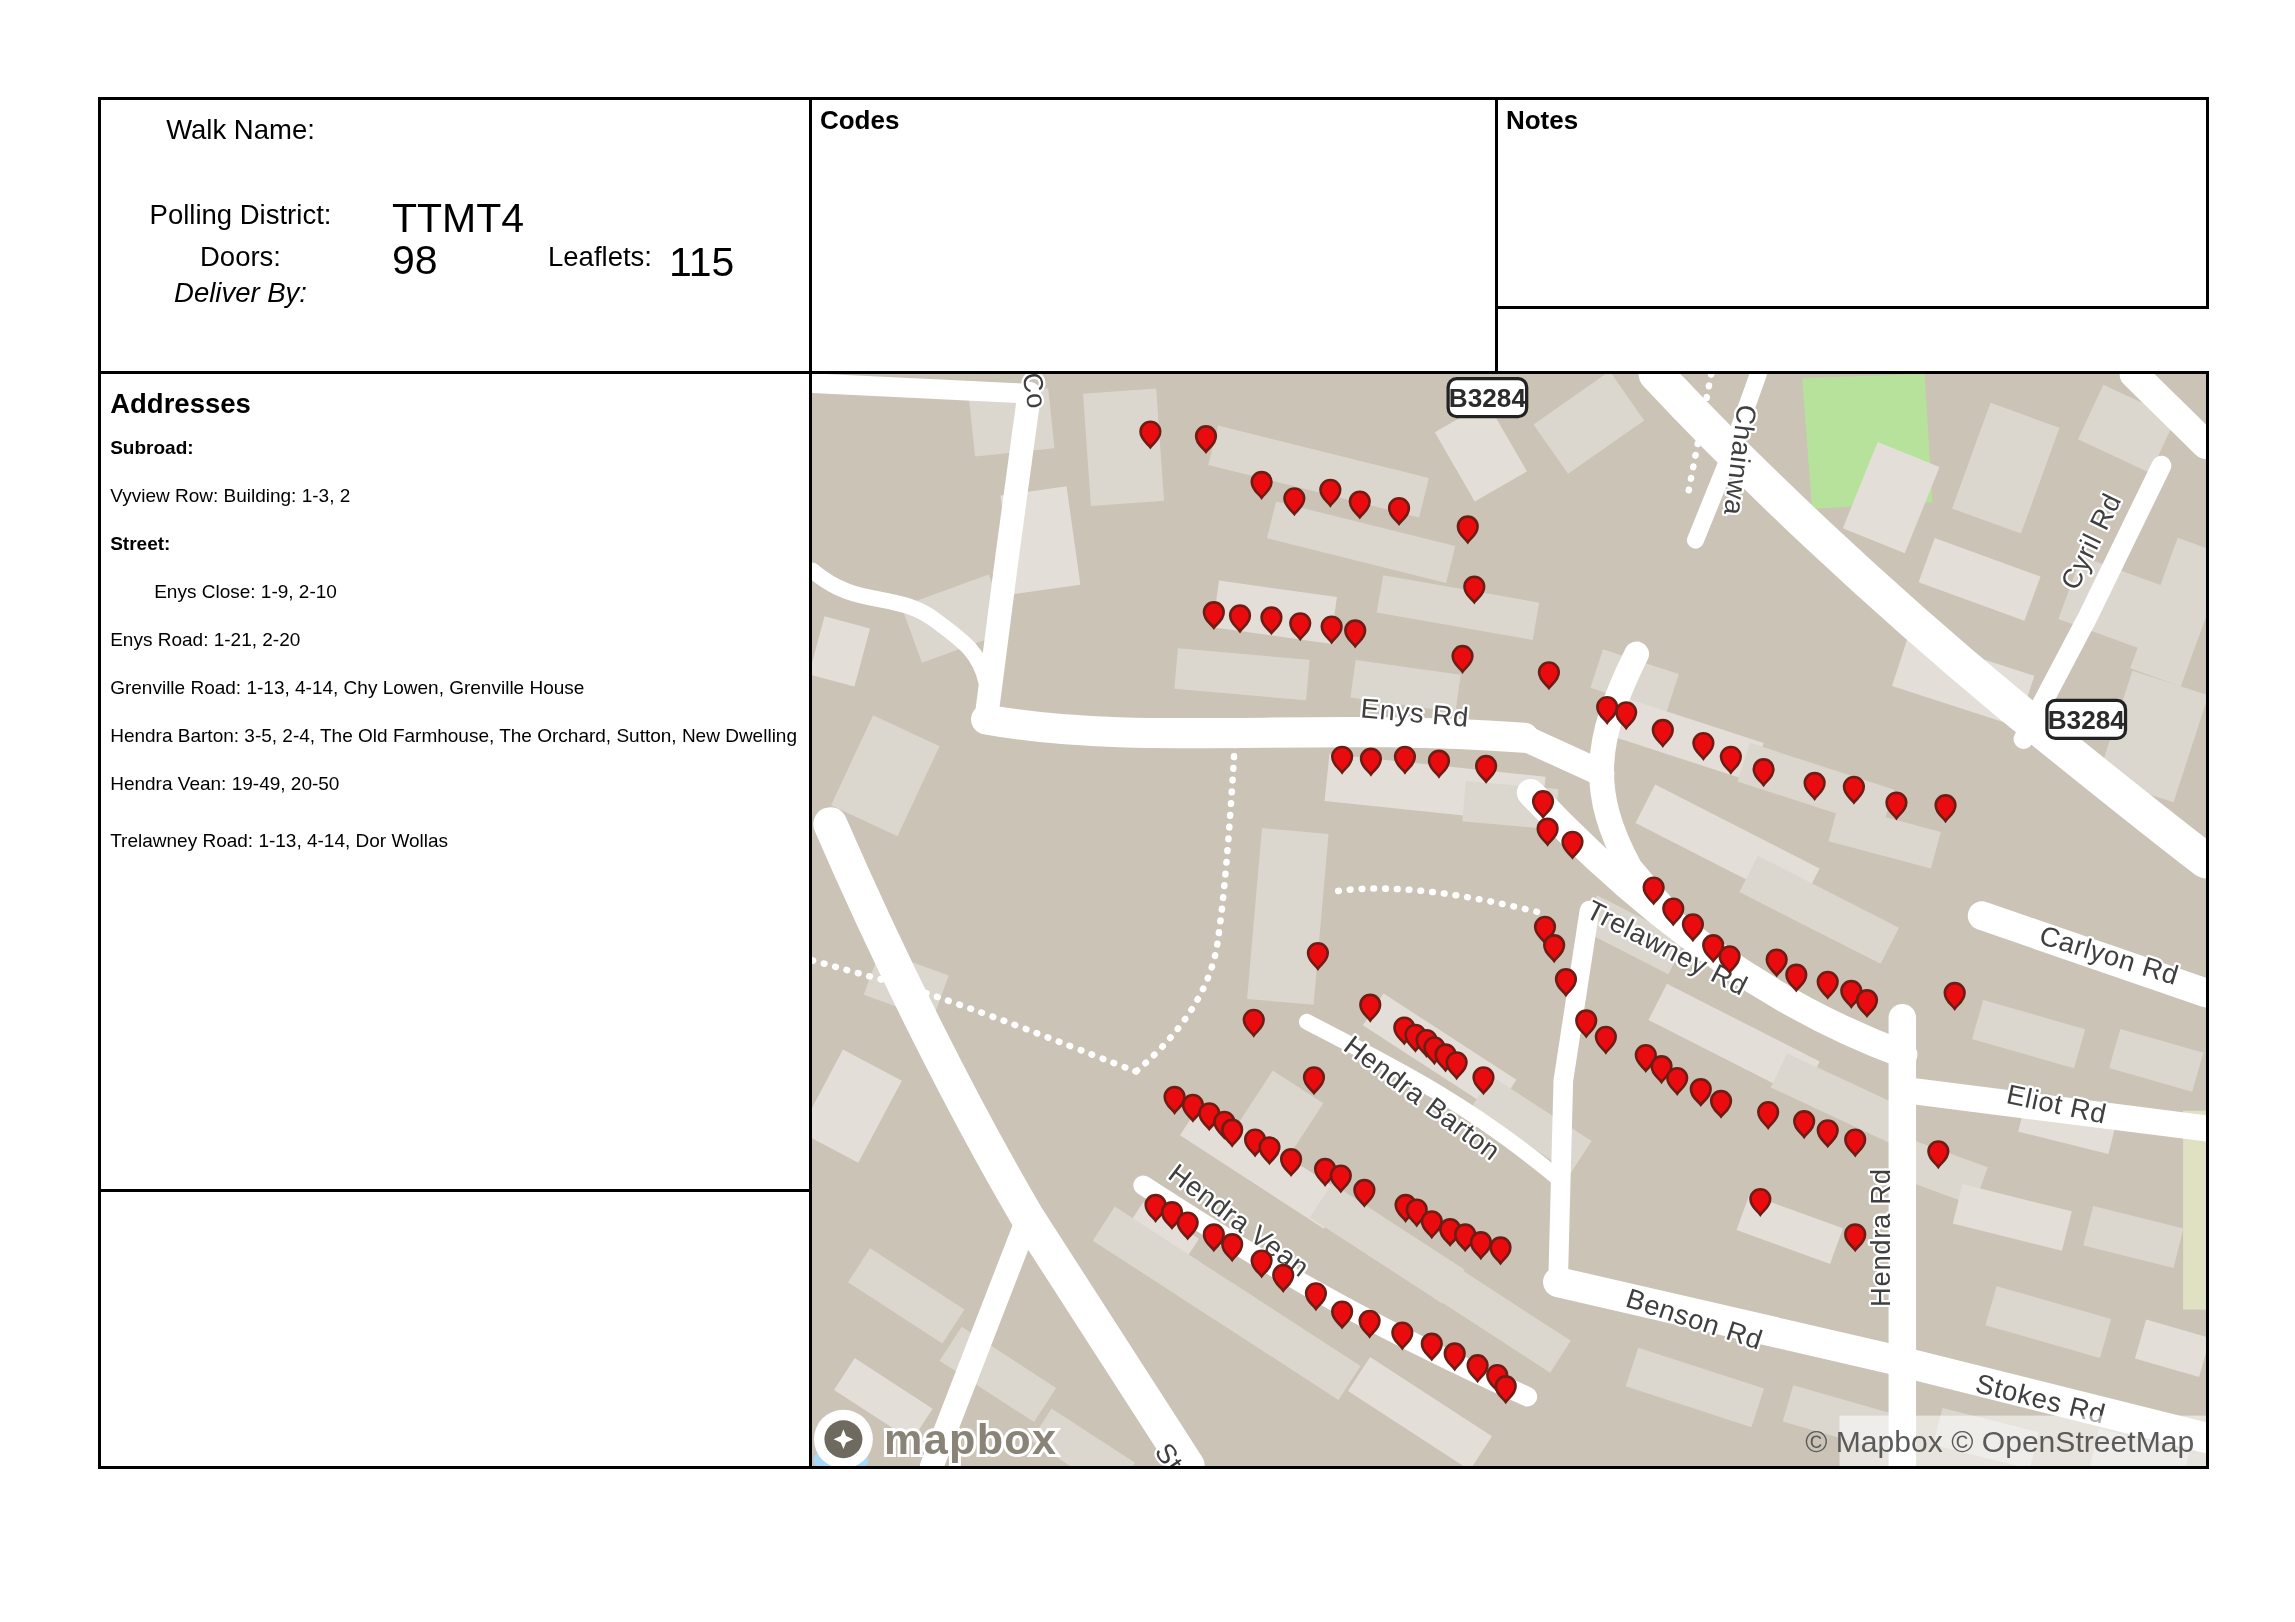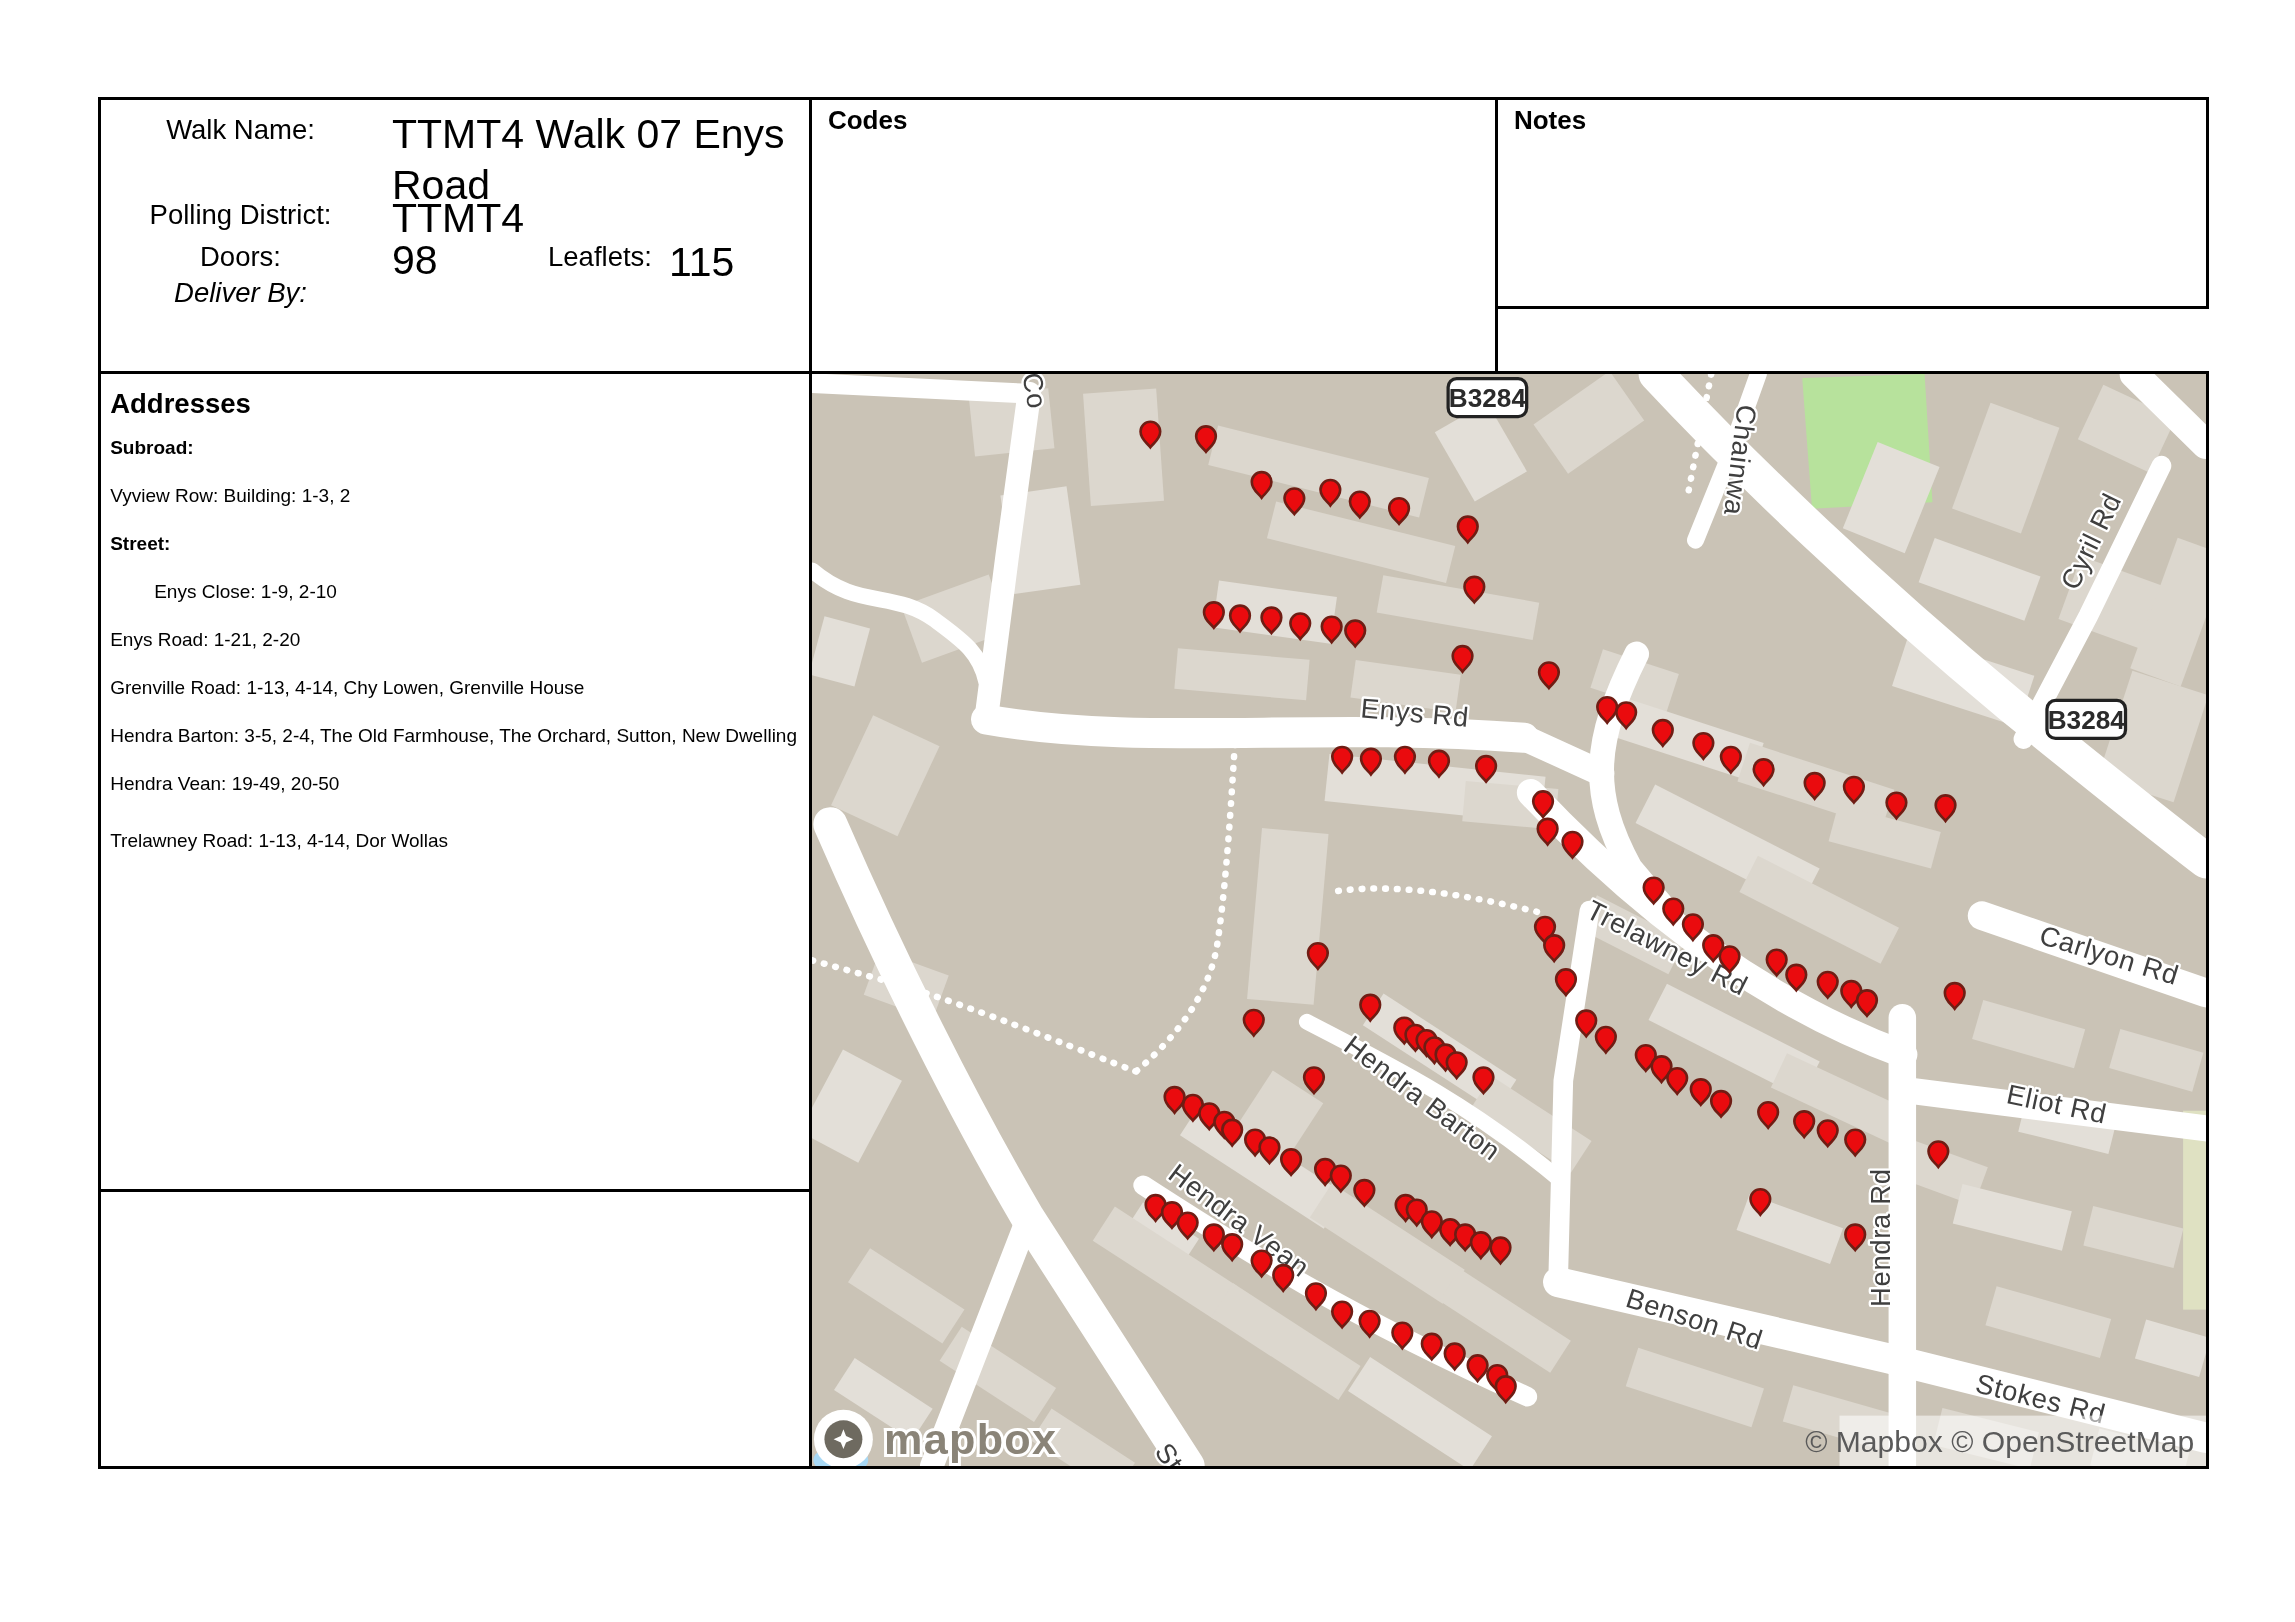--- a/index.html
+++ b/index.html
@@ -2,39 +2,38 @@
 <html style="font-size:10.5px"><head>
 <meta charset="utf-8">
 <style>
   html,body{margin:0;padding:0;background:#ffffff;}
   body{width:2295px;height:1622px;position:relative;font-family:"Liberation Sans",sans-serif;color:#000;overflow:hidden;}
   .cell{position:absolute;border:3.3px solid #000;background:#fff;box-sizing:border-box;}
   
   .hlabel{position:absolute;left:6.5px;width:266px;text-align:center;font-size:27.5px;}
   .hvalue{position:absolute;font-size:41px;line-height:51px;}
   
-  .cellhead{position:absolute;left:7.9px;top:5.2px;font-size:26px;font-weight:bold;margin-left:8px;}
+  .cellhead{position:absolute;left:7.9px;top:5.2px;font-size:26px;font-weight:bold;}
   .notes-body{position:absolute;left:9.2px;top:41px;width:689px;font-size:27.5px;line-height:37px;text-align:justify;}
   
   .addr-title{position:absolute;left:9.2px;top:14.4px;font-size:27.5px;font-weight:bold;}
   .addr-line{position:absolute;left:9.2px;font-size:19px;white-space:nowrap;}
   .addr-line.bold{font-weight:bold;}
   
   #map-svg{position:absolute;left:0;top:0;width:100%;height:100%;}
   text.mlabel{font-family:"Liberation Sans",sans-serif;font-size:42px;fill:#3f3f3f;stroke:#ffffff;stroke-width:7px;paint-order:stroke;stroke-linejoin:round;letter-spacing:1px;}
   text.badge-text{font-family:"Liberation Sans",sans-serif;font-size:40px;font-weight:bold;fill:#2b2b2b;}
   text.logo-text{font-family:"Liberation Sans",sans-serif;font-size:66px;font-weight:bold;letter-spacing:2px;}
   text.attr-text{font-family:"Liberation Sans",sans-serif;font-size:46px;}
 </style>
 </head>
 <body>
 
 <div class="cell" style="left:98px;top:97px;width:714px;height:277px;">
   <div class="hlabel" style="top:14.4px;">Walk Name:</div>
-  <div class="hvalue" style="left:291px;top:9.2px;width:429px;">TTMT4 Walk 07 Enys Road</div>
   <div class="hlabel" style="top:99px;">Polling District:</div>
   <div class="hvalue" style="left:291px;top:93px;">TTMT4</div>
   <div class="hlabel" style="top:141px;">Doors:</div>
   <div class="hvalue" style="left:291px;top:135px;">98</div>
   <div style="position:absolute;left:447px;top:141px;font-size:27.5px;">Leaflets:</div>
   <div class="hvalue" style="left:568px;top:137px;">115</div>
   <div class="hlabel" style="top:177px;font-style:italic;">Deliver By:</div>
   <div class="hvalue" style="left:291px;top:171px;"></div>
 </div>
 

